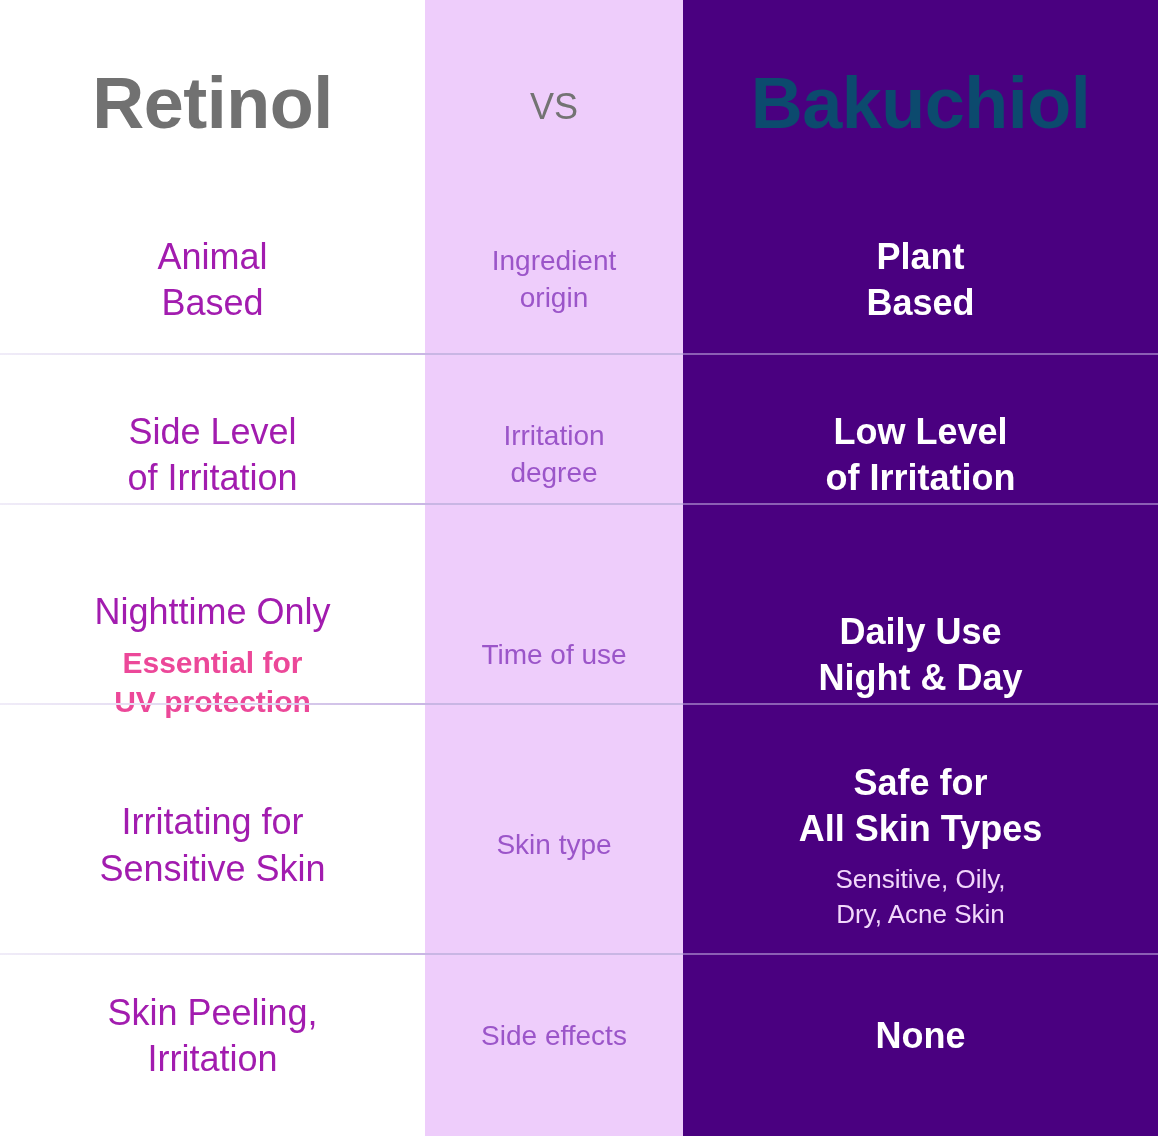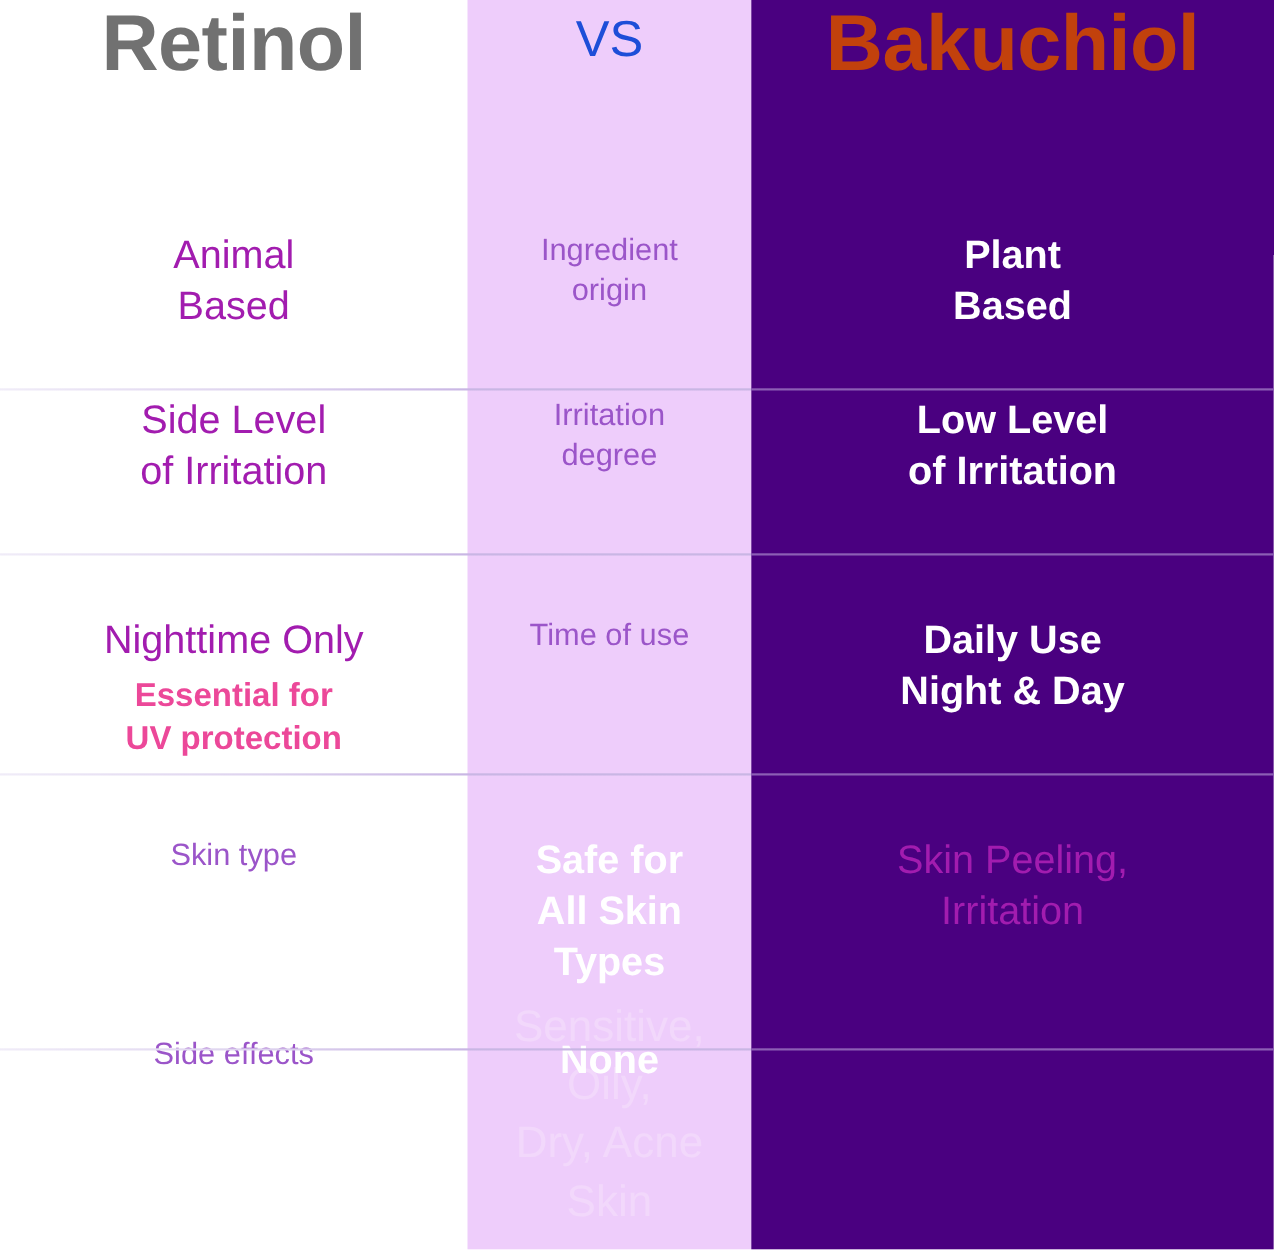--- a/index.html
+++ b/index.html
@@ -34,44 +34,44 @@
   .band-middle { left: 425px; width: 258px; background: #eecdfb; }
   .band-right  { left: 683px; width: 475px; background: #4a0080; }
 
   
   .cell {
     position: relative;
     z-index: 2;
     display: flex;
     flex-direction: column;
     align-items: center;
-    justify-content: flex-start;
+    justify-content: center;
     text-align: center;
     padding: 4px 12px;
   }
 
   
   .hdr-left {
     font-size: 72px;
     font-weight: bold;
     color: #717171;
     letter-spacing: -0.5px;
     line-height: 1;
   }
   .hdr-mid {
-    font-size: 46px;
+    font-size: 36px;
     font-weight: 300;
-    color: #1d4ed8;
+    color: #737373;
     line-height: 1;
     padding-top: 8px;
   }
   .hdr-right {
     font-size: 72px;
     font-weight: bold;
-    color: #c2410c;
+    color: #0c4a6e;
     letter-spacing: -0.5px;
     line-height: 1;
   }
 
   
   .left-main {
     font-size: 36px;
     font-weight: 300;
     color: #a21caf;
     line-height: 1.28;
@@ -97,21 +97,21 @@
 
   
   .right-main {
     font-size: 36px;
     font-weight: bold;
     color: #ffffff;
     line-height: 1.28;
     white-space: pre-line;
   }
   .right-sub {
-    font-size: 40px;
+    font-size: 26px;
     font-weight: 300;
     color: #f2d8fb;
     line-height: 1.32;
     white-space: pre-line;
     margin-top: 10px;
   }
 
   
   .divider {
     position: absolute;
@@ -181,20 +181,24 @@
   </div>
   <div class="cell">
     <div class="mid-label">Time of use</div>
   </div>
   <div class="cell">
     <div class="right-main">Daily Use
 Night &amp; Day</div>
   </div>
 
   <div class="cell">
+    <div class="left-main">Irritating for
+Sensitive Skin</div>
+  </div>
+  <div class="cell">
     <div class="mid-label">Skin type</div>
   </div>
   <div class="cell">
     <div class="right-main">Safe for
 All Skin Types</div>
     <div class="right-sub">Sensitive, Oily,
 Dry, Acne Skin</div>
   </div>
 
   <div class="cell">

